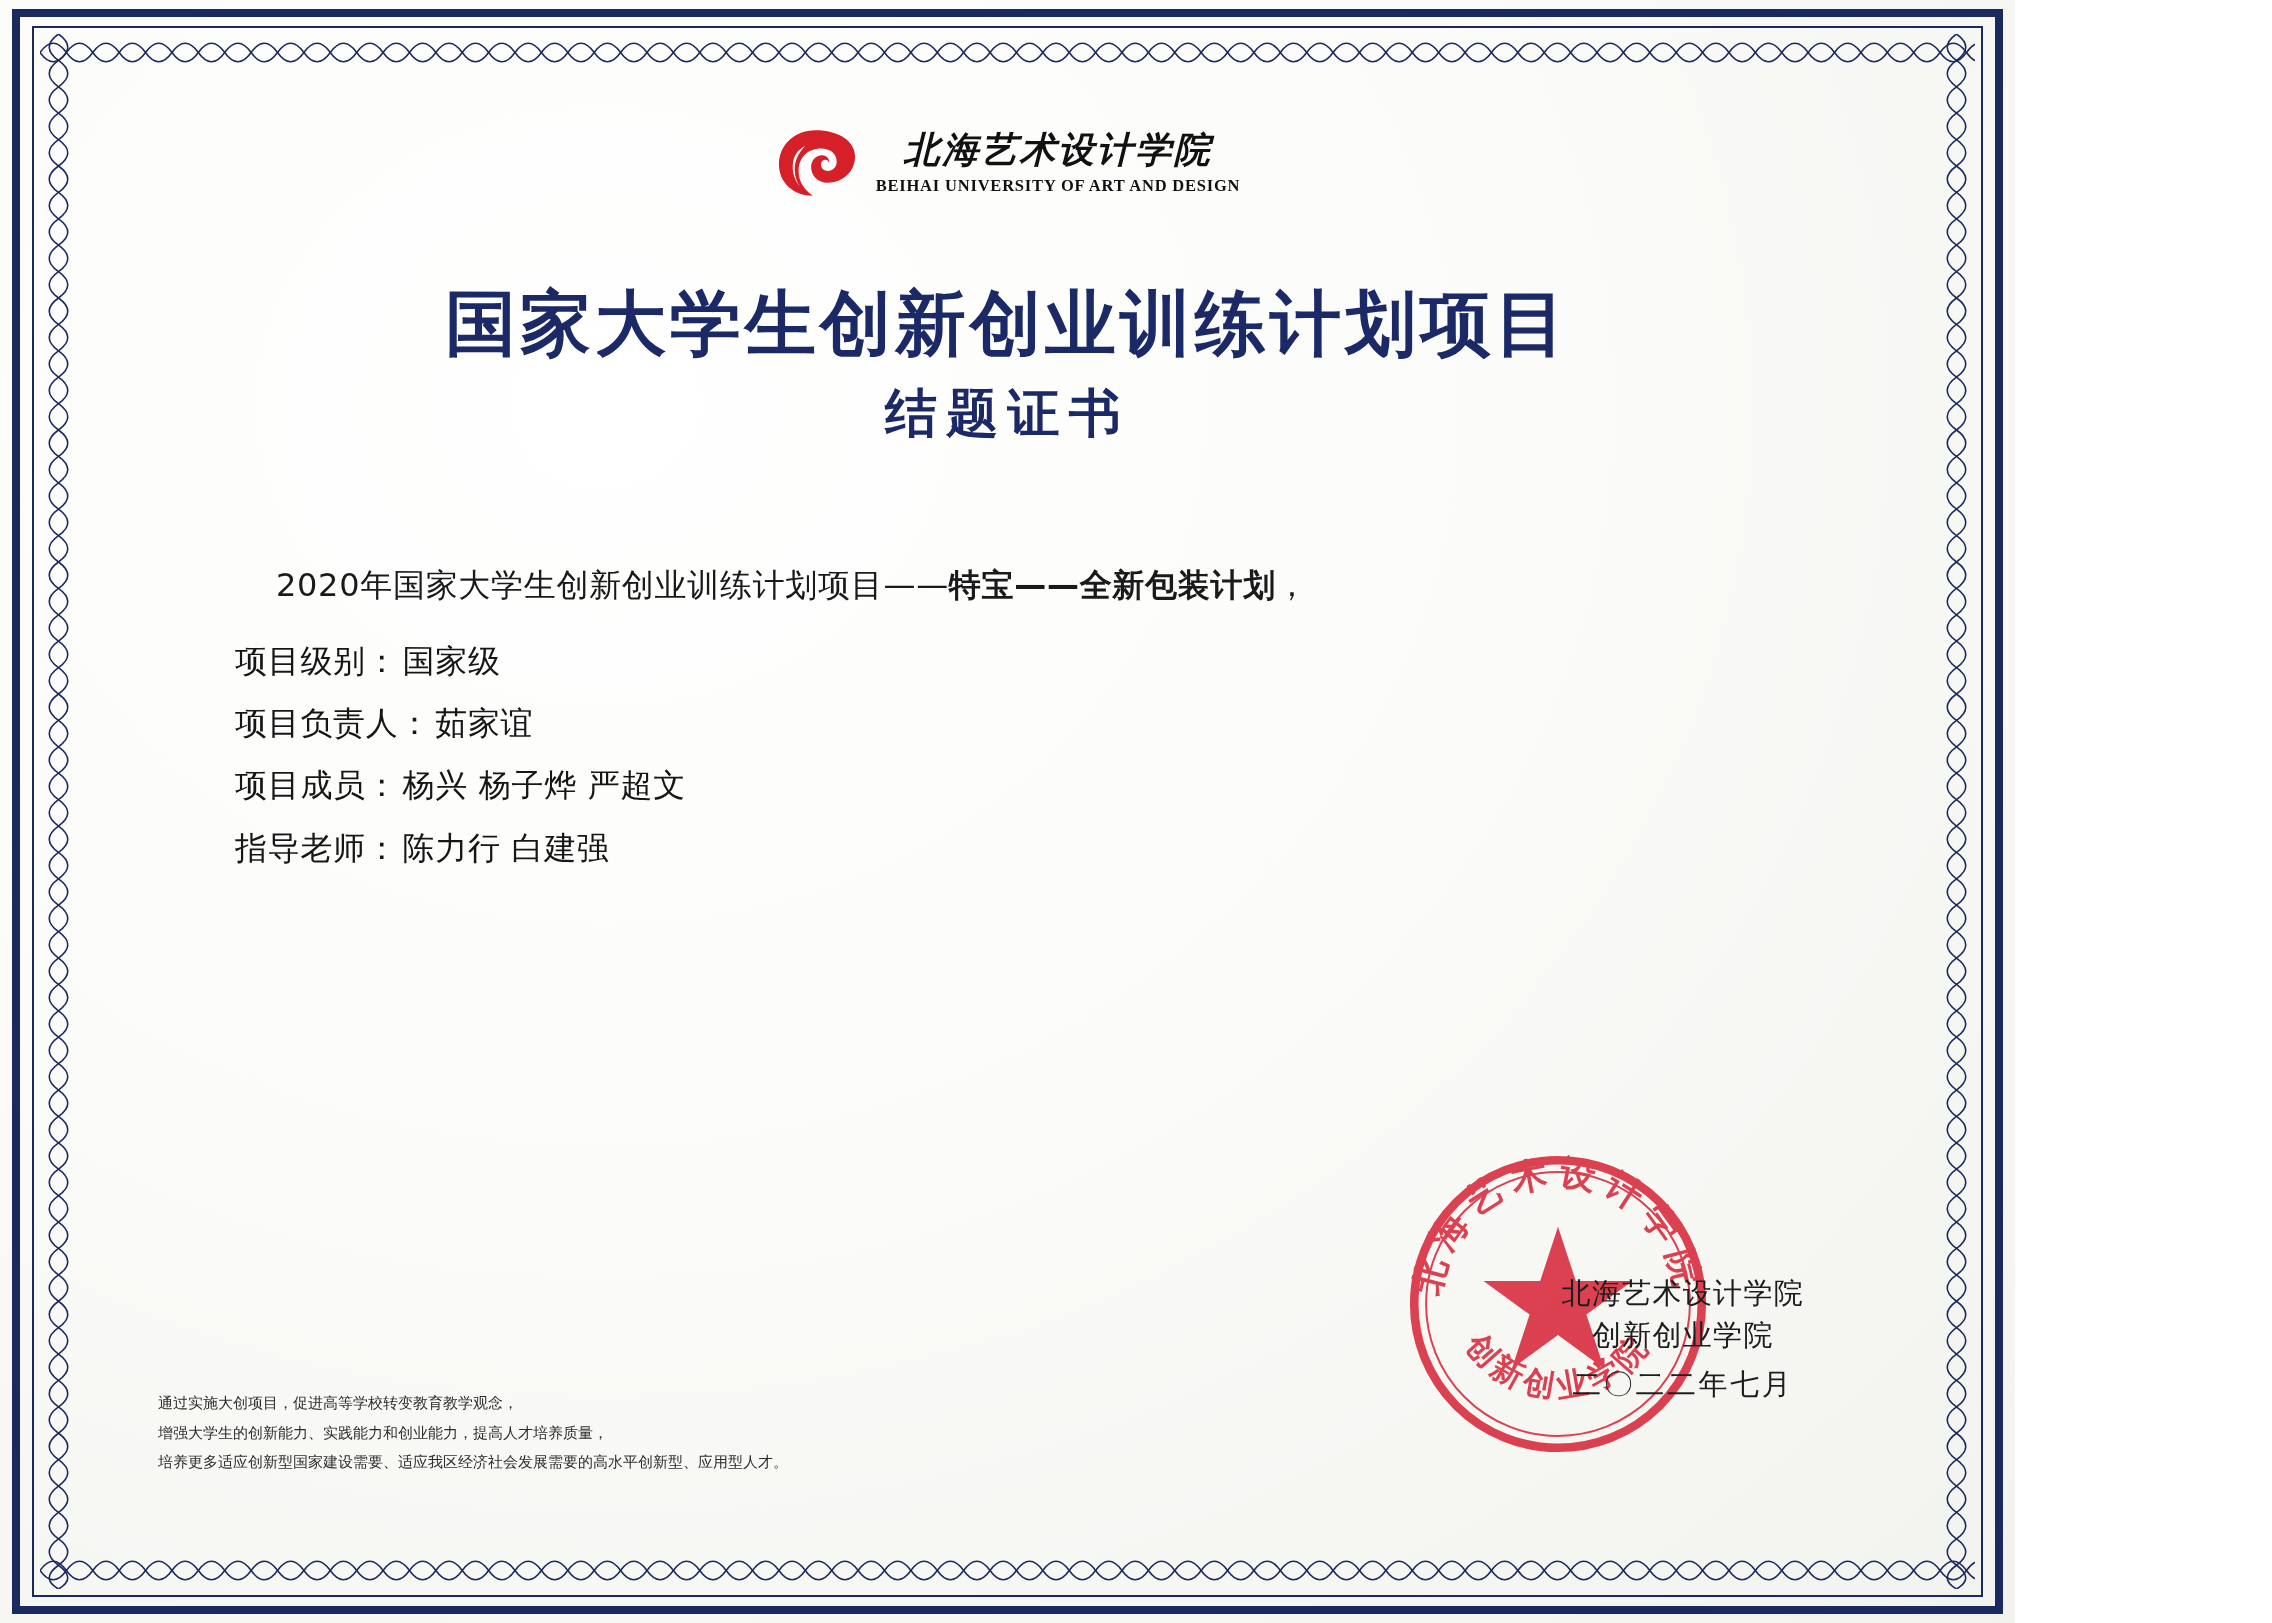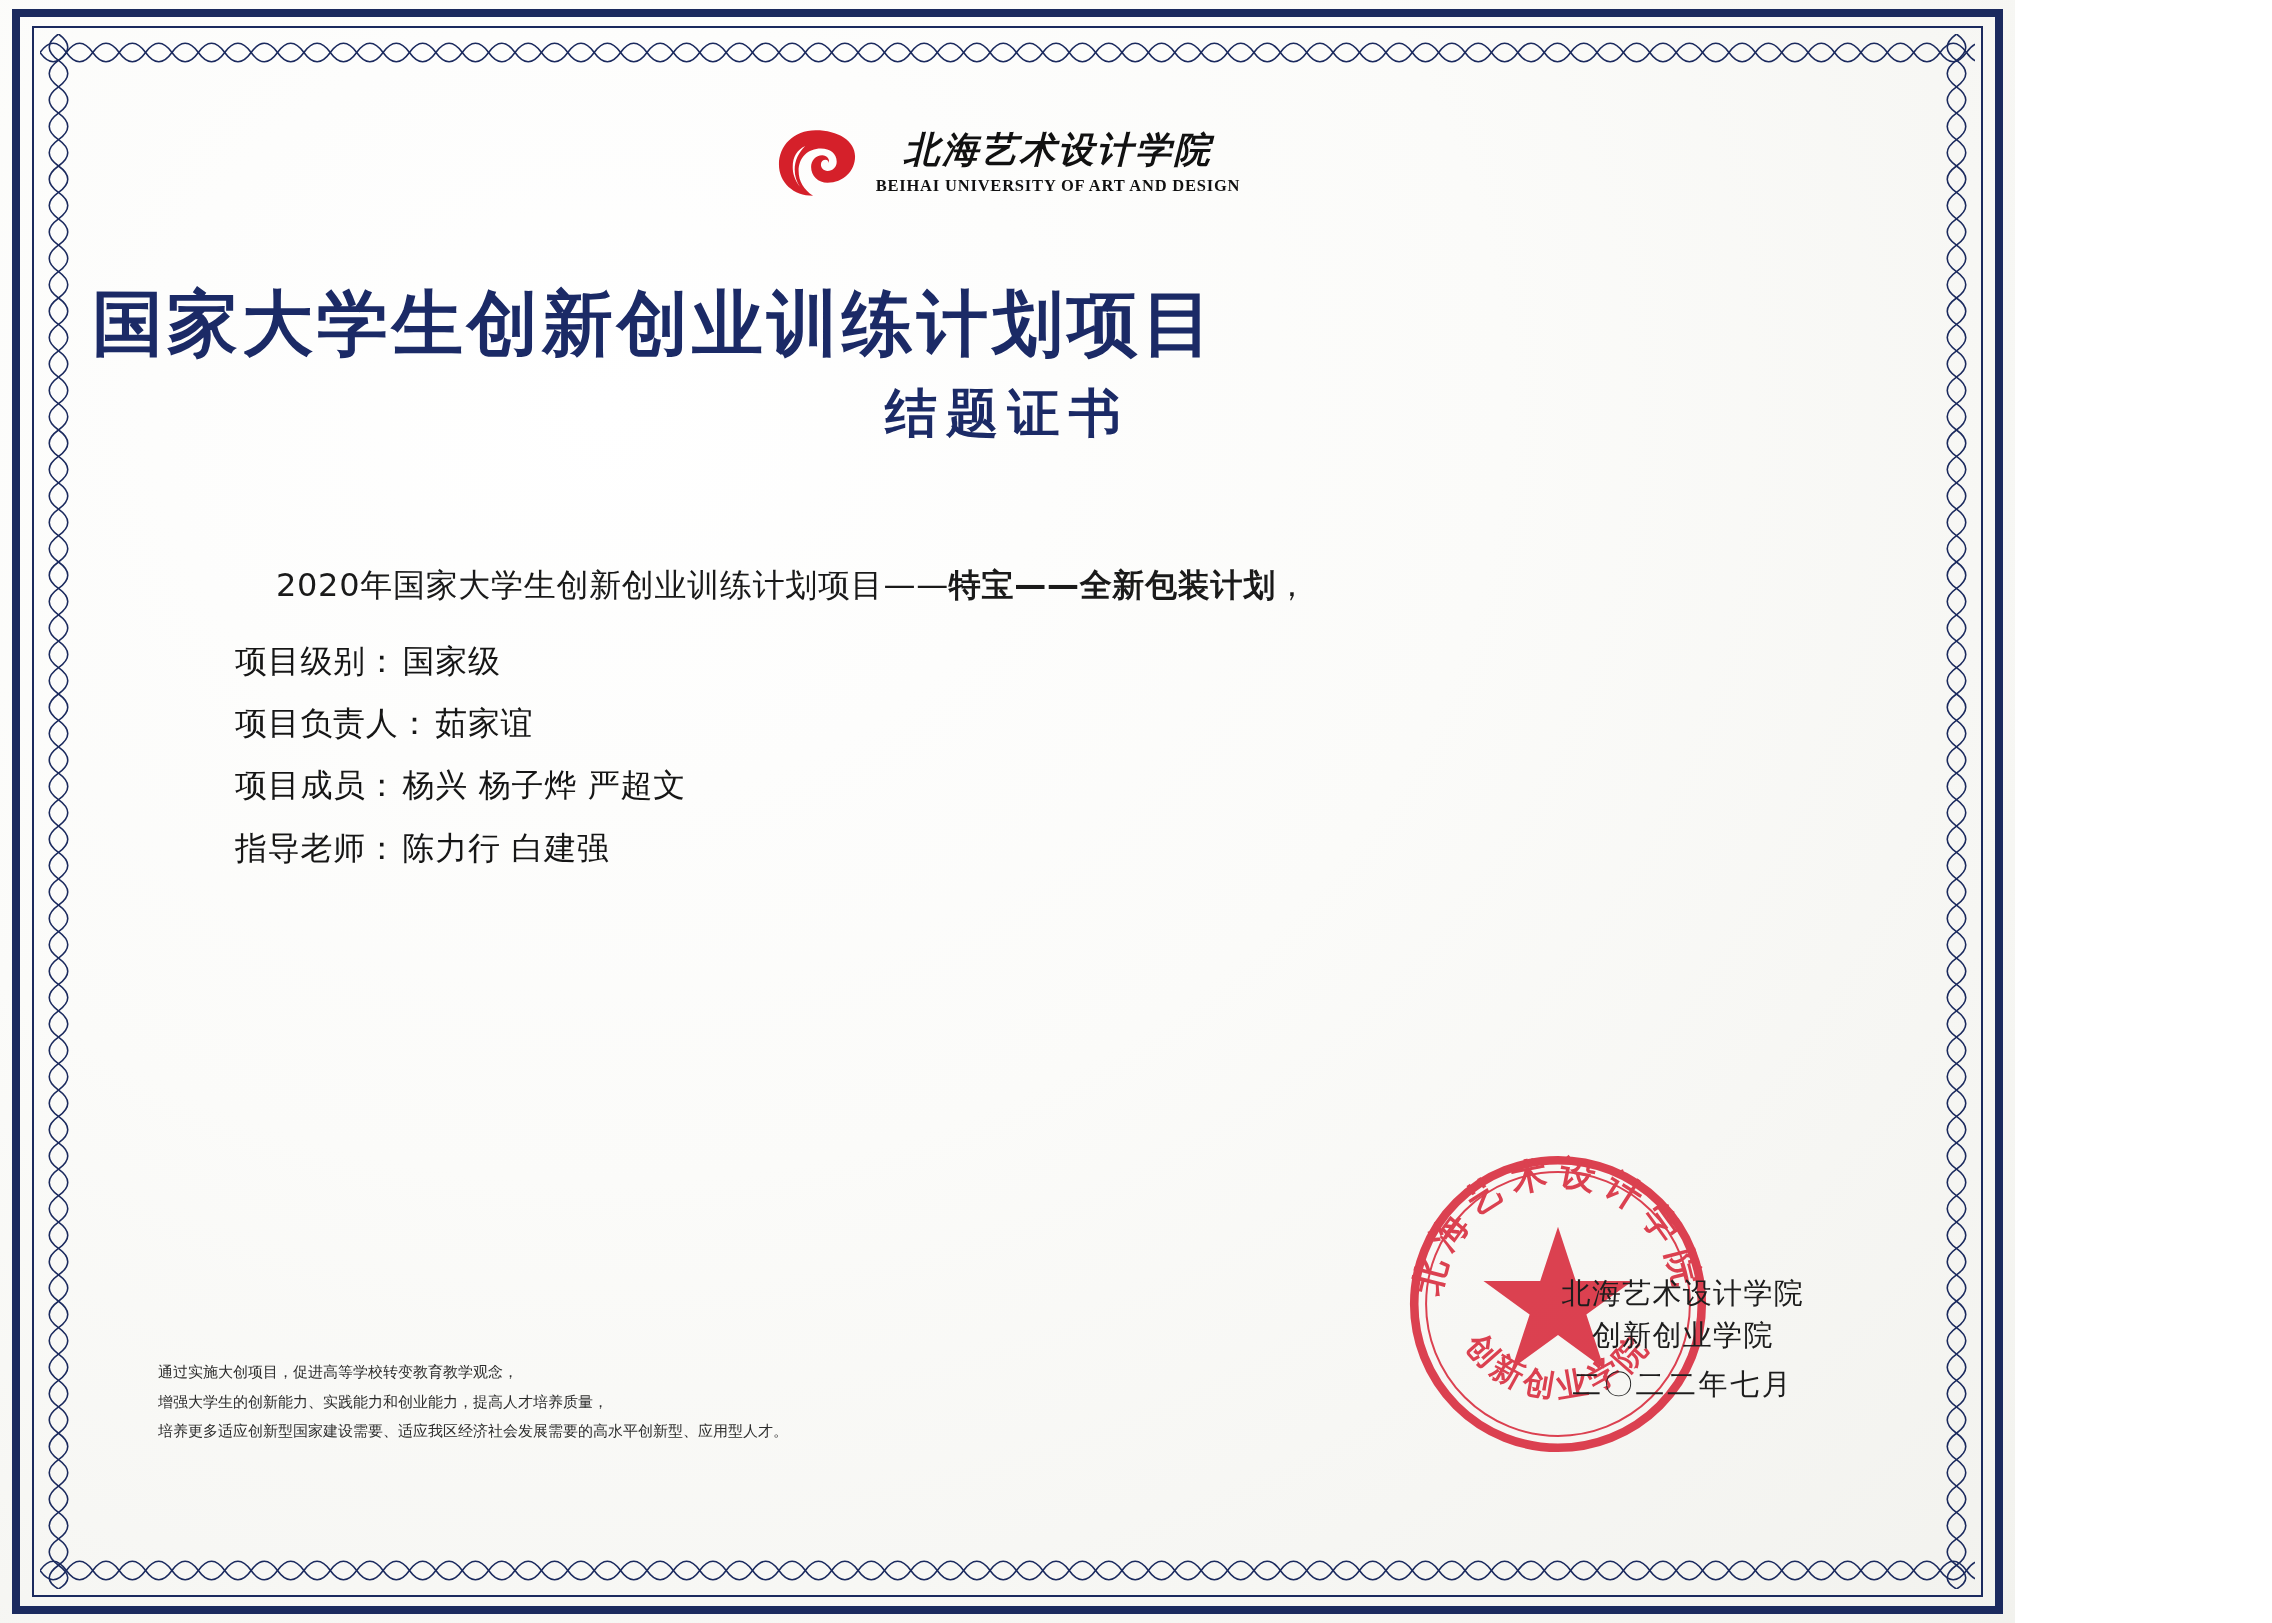--- a/index.html
+++ b/index.html
@@ -92,21 +92,21 @@
   .logo-en {
     font-family: "Liberation Serif", serif;
     font-size: 16.5px;
     font-weight: 700;
     color: #111111;
     letter-spacing: 0.8px;
     margin-top: 7px;
   }
 
   .title-main {
-    text-align: left;
+    text-align: center;
     font-family: "DejaVu Serif", serif;
     font-weight: 700;
     color: #1b2a66;
     font-size: 71px;
     letter-spacing: 4px;
     margin-top: 79px;
     line-height: 1.25;
   }
   .title-sub {
     text-align: center;
@@ -160,23 +160,23 @@
     color: #161616;
   }
   .field-value {
     margin-left: 4px;
   }
 
   
   .fineprint {
     position: absolute;
     left: 66px;
-    bottom: 90px;
+    bottom: 61px;
     width: 858px;
-    font-family: Liberation Mono, monospace;
+    font-family: Liberation Sans, sans-serif;
     font-size: 15px;
     line-height: 1.95;
     color: #2c2c2c;
   }
 
   
   .seal {
     position: absolute;
     right: 210px;
     bottom: 78px;

